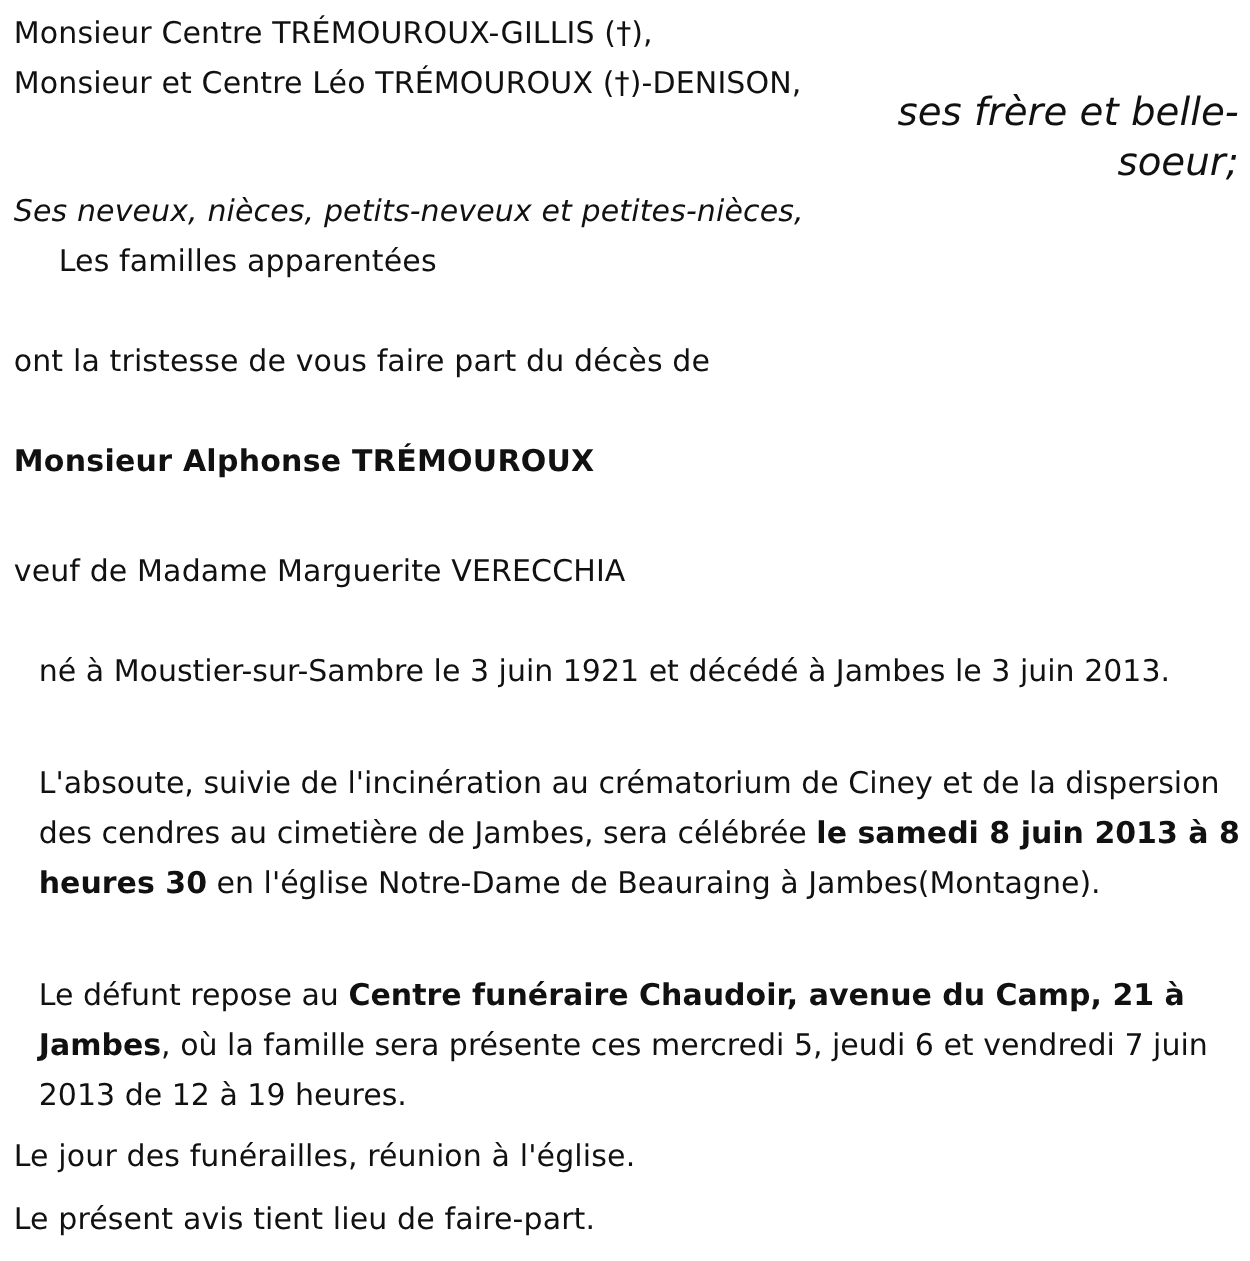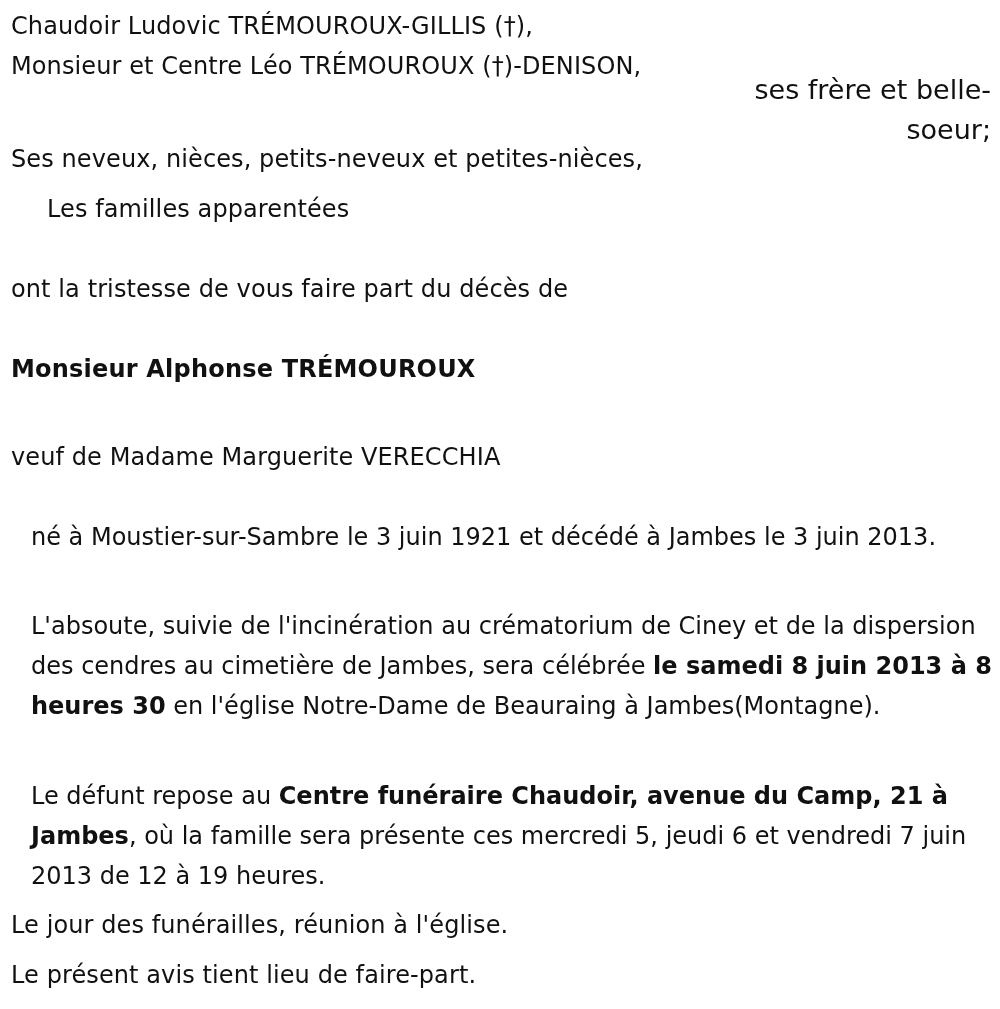--- a/index.html
+++ b/index.html
@@ -26,22 +26,23 @@
       position: absolute;
       left: 0;
       white-space: nowrap;
       line-height: 40px;
       letter-spacing: 0.1px;
     }
     .right {
       position: absolute;
       right: 0;
       white-space: nowrap;
+      font-style: italic;
       line-height: 40px;
-      font-size: 27px;
+      font-size: 31px;
     }
     .title {
       position: absolute;
       left: 0;
       font-weight: bold;
       font-size: 24px;
       line-height: 50px;
       white-space: nowrap;
       letter-spacing: 0.2px;
     }
@@ -52,27 +53,27 @@
       width: 975px;
       line-height: 40px;
       margin-left: 20px;
     }
   </style>
 </head>
 <body>
 
 <div class="doc">
 
-  <div class="line" style="top:6px;">Chaudoir Ludovic TRÉMOUROUX-GILLIS (†),</div>
+  <div class="line" style="top:6px;">Monsieur Centre TRÉMOUROUX-GILLIS (†),</div>
   <div class="line" style="top:46px;">Monsieur et Centre Léo TRÉMOUROUX (†)-DENISON,</div>
 
   <div class="right" style="top:70px;">ses frère et belle-</div>
   <div class="right" style="top:110px;">soeur;</div>
 
-  <div class="line" style="top:139px;">Ses neveux, nièces, petits-neveux et petites-nièces,</div>
+  <div class="line" style="top:149px;font-style:italic;">Ses neveux, nièces, petits-neveux et petites-nièces,</div>
   <div class="line" style="top:189px;margin-left:36px;">Les familles apparentées</div>
 
   <div class="line" style="top:269px;">ont la tristesse de vous faire part du décès de</div>
 
   <div class="title" style="top:344px;">Monsieur Alphonse TRÉMOUROUX</div>
 
   <div class="line" style="top:437px;">veuf de Madame Marguerite VERECCHIA</div>
 
   <div class="para" style="top:517px;">né à Moustier-sur-Sambre le 3 juin 1921 et décédé à Jambes le 3 juin 2013.</div>
 

